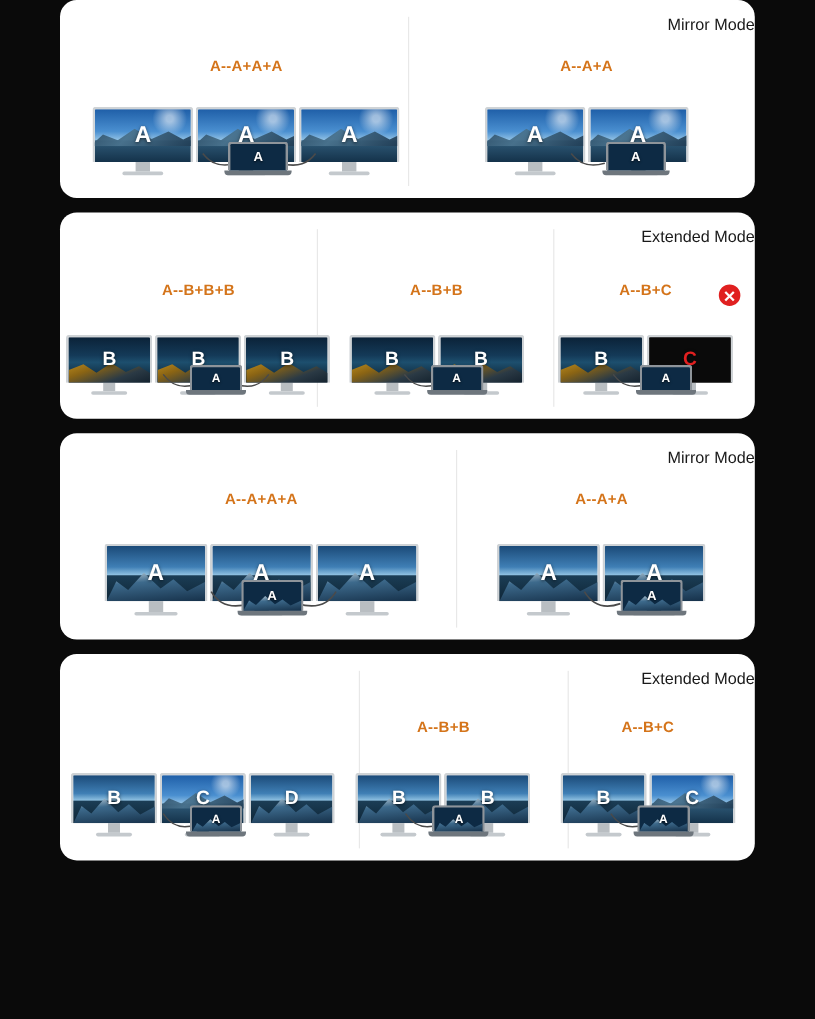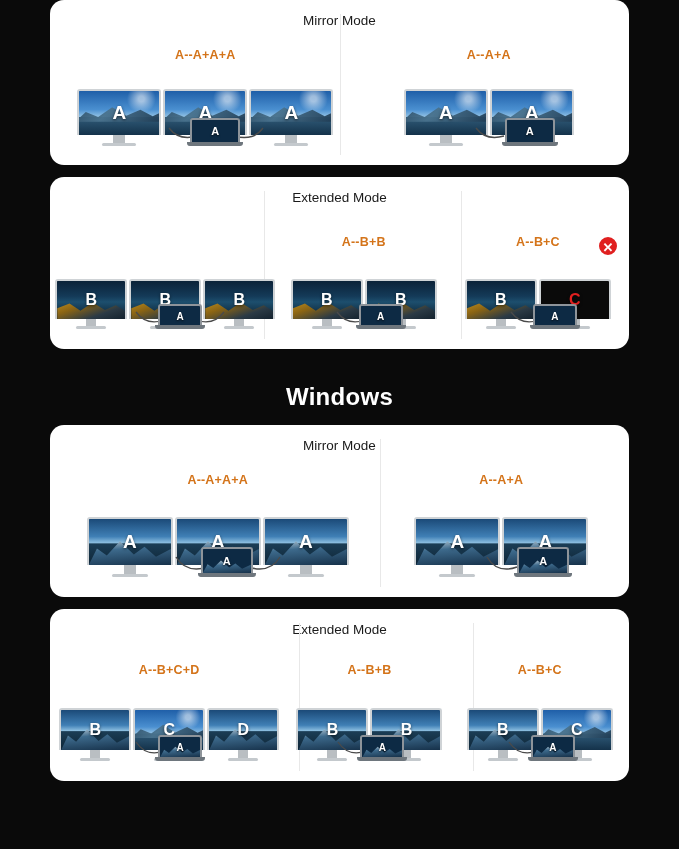--- a/index.html
+++ b/index.html
@@ -24,21 +24,21 @@
 
   .card {
     background: #ffffff;
     border-radius: 14px;
     margin: 0 38px 12px 38px;
     position: relative;
     overflow: hidden;
   }
 
   .mode-title {
-    text-align: center;
+    text-align: right;
     font-size: 13.5px;
     color: #1a1a1a;
     padding-top: 13px;
     font-weight: 400;
   }
 
   .groups {
     display: flex;
     justify-content: space-around;
     align-items: flex-end;
@@ -265,20 +265,21 @@
     </div>
   </div>
 
   <div class="card" style="height:172px;">
     <div class="mode-title">Extended Mode</div>
     <div class="divider" style="left:37%;"></div>
     <div class="divider" style="left:71%;"></div>
     <div class="groups" style="height:124px; padding:0 4px;">
 
       <div class="group" style="width:230px;">
+        <div class="group-label">A--B+B+B</div>
         <div class="mon-row" style="height:72px;">
           <div class="monitor">
             <div class="screen wp-night" style="width:72px;height:40px;">
                 <span class="letter" style="font-size:16px;">B</span>
               </div>
             <div class="stand" style="width:10px;height:7px;"></div>
             <div class="base" style="width:30px;height:3px;"></div>
           </div>
           <div class="monitor">
             <div class="screen wp-night" style="width:72px;height:40px;">
@@ -361,21 +362,20 @@
           </div>
           <svg class="cables" width="180" height="72">
             <path d="M88,63 C74,68 66,63 60,55" stroke="#4a4a4a" stroke-width="1.3" fill="none"></path>
           </svg>
         </div>
       </div>
     </div>
     <div class="err-badge" style="right:10px; top:58px;">✕</div>
   </div>
 
-  <div class="os-title win">Windows</div>
 
   <div class="card" style="height:172px;">
     <div class="mode-title">Mirror Mode</div>
     <div class="divider" style="left:57%;"></div>
     <div class="groups" style="height:124px; padding:0 6px;">
 
       <div class="group" style="width:300px;">
         <div class="group-label">A--A+A+A</div>
         <div class="mon-row" style="height:82px;">
           <div class="monitor">
@@ -443,21 +443,20 @@
     </div>
   </div>
 
   <div class="card" style="height:172px;">
     <div class="mode-title">Extended Mode</div>
     <div class="divider" style="left:43%;"></div>
     <div class="divider" style="left:73%;"></div>
     <div class="groups" style="height:124px; padding:0 4px;">
 
       <div class="group" style="width:230px;">
-        <div class="group-label">A--B+C+D</div>
         <div class="mon-row" style="height:76px;">
           <div class="monitor">
             <div class="screen wp-mtn" style="width:72px;height:42px;">
                 <span class="letter" style="font-size:16px;">B</span>
               </div>
             <div class="stand" style="width:10px;height:8px;"></div>
             <div class="base" style="width:30px;height:3px;"></div>
           </div>
           <div class="monitor">
             <div class="screen wp-blue" style="width:72px;height:42px;">

